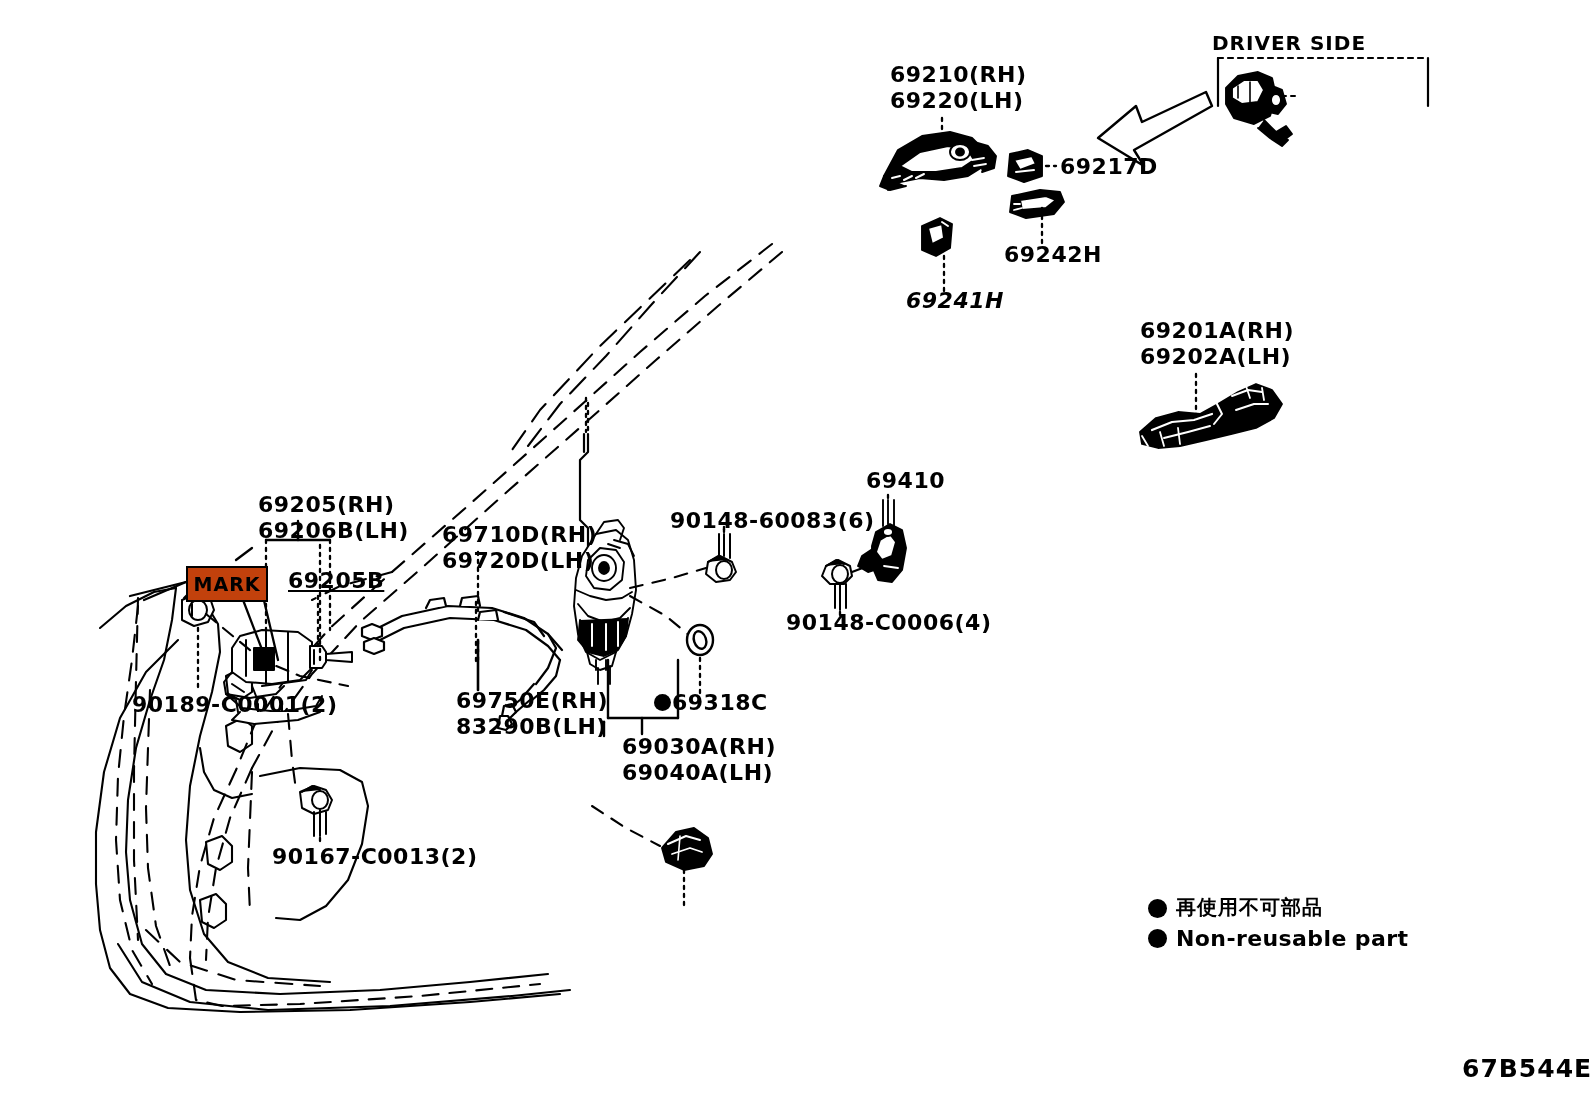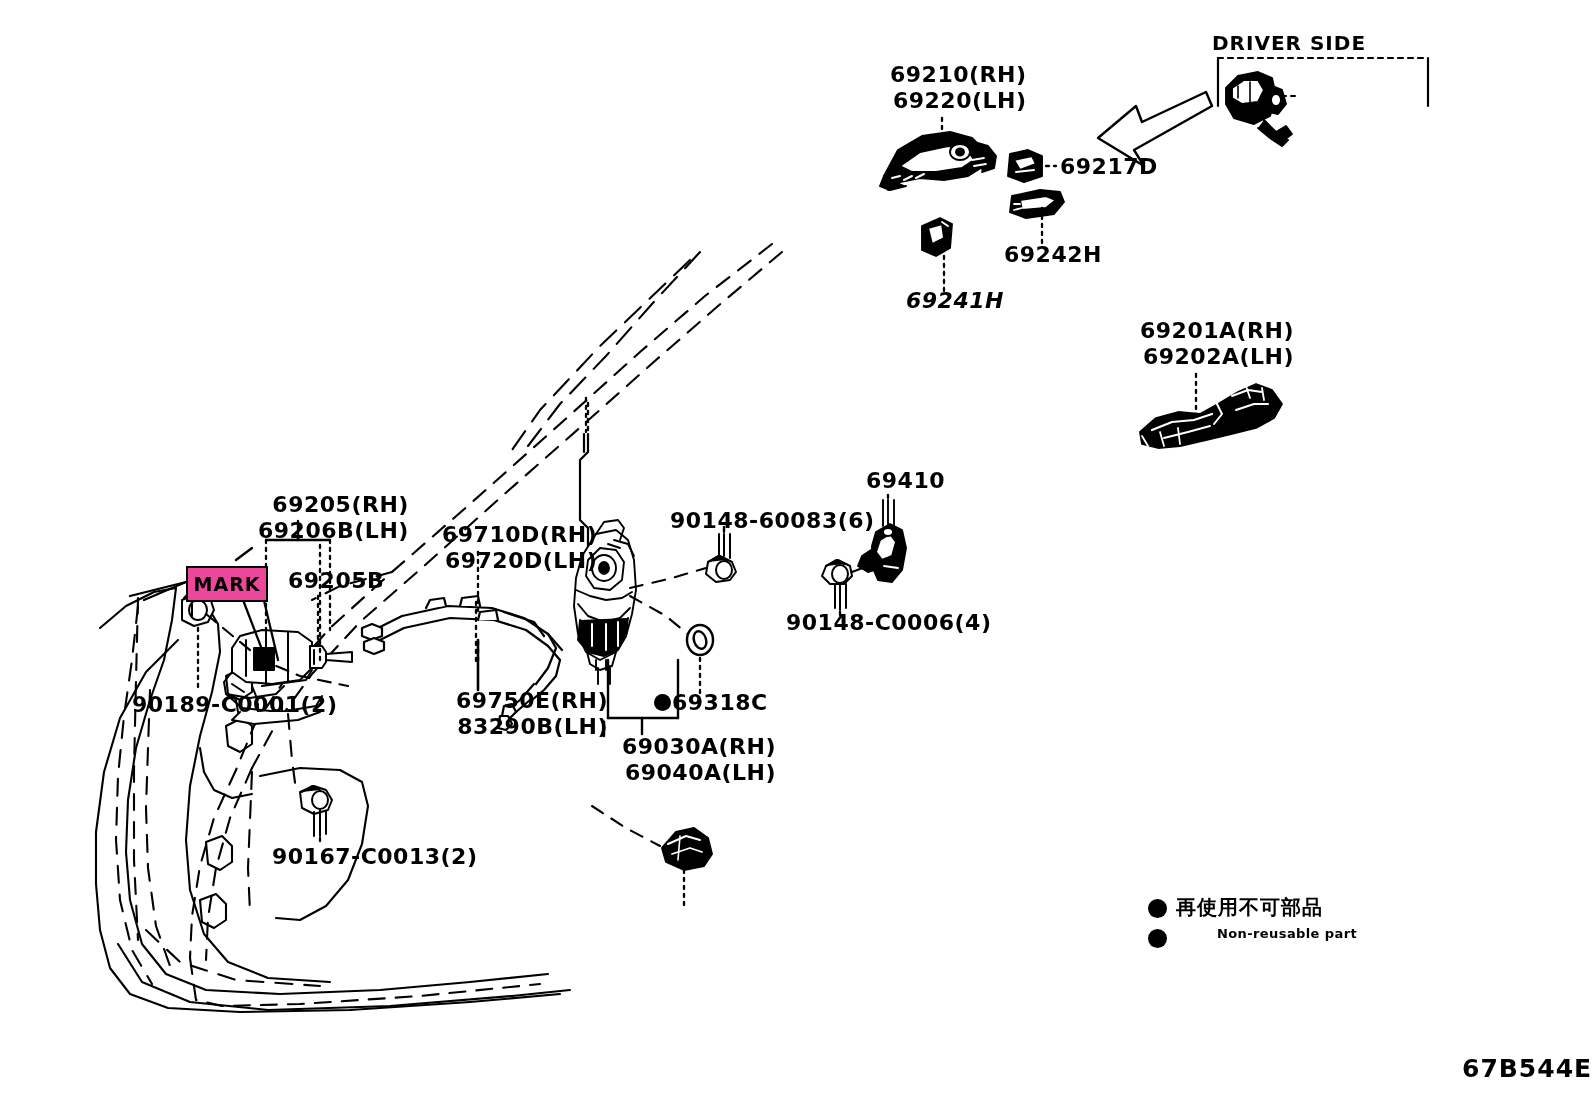--- a/index.html
+++ b/index.html
@@ -5,27 +5,27 @@
   html,body{margin:0;padding:0;background:#ffffff;}
   body{width:1592px;height:1099px;position:relative;overflow:hidden;
        font-family:"DejaVu Sans",sans-serif;color:#000;}
   #stage{position:absolute;inset:0;width:1592px;height:1099px;}
   svg.art{position:absolute;left:0;top:0;width:1592px;height:1099px;overflow:visible;}
   .lbl{position:absolute;font-family:"DejaVu Sans",sans-serif;font-weight:bold;
        color:#000;white-space:pre;line-height:1.16;letter-spacing:0.5px;}
   .lbl.pn{font-size:22px;}
   .lbl.hdr{font-size:20px;letter-spacing:1px;}
   .lbl.mark{font-size:19px;letter-spacing:1px;}
-  .lbl.leg{font-size:13px;letter-spacing:0.4px;margin-left:41px;}
+  .lbl.leg{font-size:22px;letter-spacing:0.4px;}
   .lbl.legjp{font-size:20px;font-family:"DejaVu Sans",sans-serif;letter-spacing:1px;}
   .lbl.figcode{font-size:25px;letter-spacing:1px;}
-  .markbox{position:absolute;border:2px solid #000;background:#ec4899;
+  .markbox{position:absolute;border:2px solid #000;background:#c2410c;
            display:flex;align-items:center;justify-content:center;text-align:center;}
   .bullet{position:absolute;width:17px;height:17px;border-radius:50%;background:#000;}
-  .center{text-align:right;}
+  .center{text-align:left;}
 </style>
 </head>
 <body>
 
 <div id="stage">
 
   <svg class="art" viewBox="0 0 1592 1099">
     <g fill="none" stroke="#000" stroke-width="2.1" stroke-linecap="round" stroke-linejoin="round">
 
       <g stroke-dasharray="16 11">
@@ -358,21 +358,21 @@
 
   <div class="lbl pn" style="left:866px;top:468px;">69410</div>
 
   <div class="lbl pn" style="left:786px;top:610px;">90148-C0006(4)</div>
 
   <div class="lbl pn" style="left:670px;top:508px;">90148-60083(6)</div>
 
 
   <div class="lbl pn center" style="left:258px;top:492px;"><span>69205(RH)</span><br><span>69206B(LH)</span></div>
 
-  <div class="lbl pn" style="left:288px;top:568px;">69205B</div>
+  <div class="lbl pn" style="left:288px;top:568px;text-decoration:underline;">69205B</div>
 
   <div class="markbox" style="left:186px;top:566px;width:78px;height:32px;">
     <span class="lbl mark" style="position:static;">MARK</span>
   </div>
 
   <div class="lbl pn center" style="left:442px;top:522px;"><span>69710D(RH)</span><br><span>69720D(LH)</span></div>
 
   <div class="lbl pn center" style="left:456px;top:688px;"><span>69750E(RH)</span><br><span>83290B(LH)</span></div>
 
   <div class="bullet" style="left:654px;top:694px;"></div>

